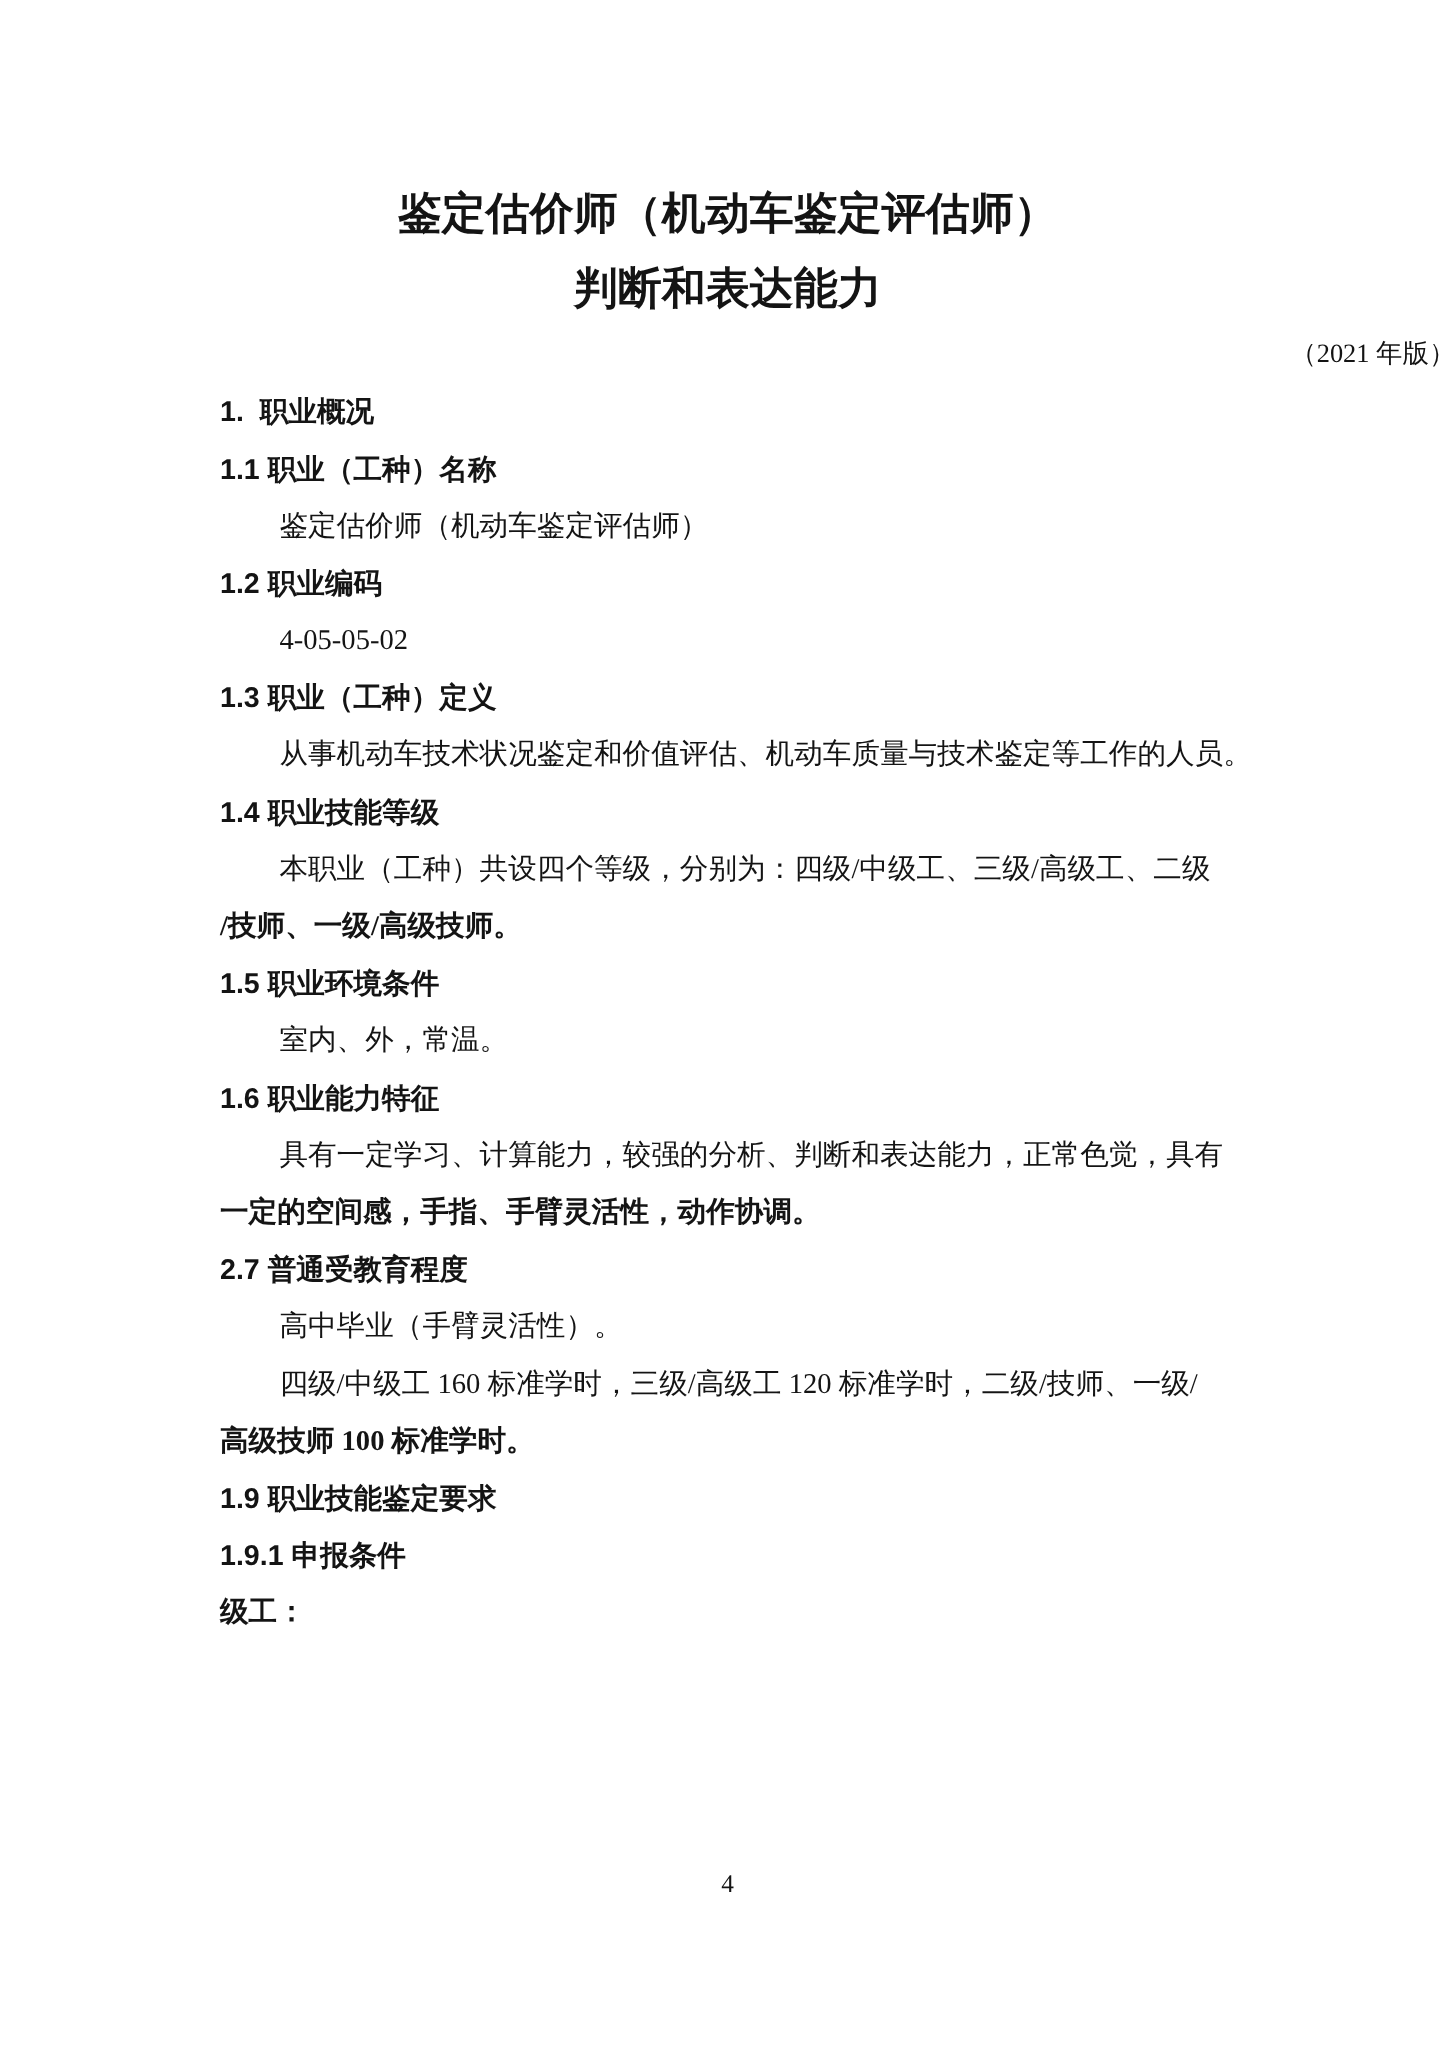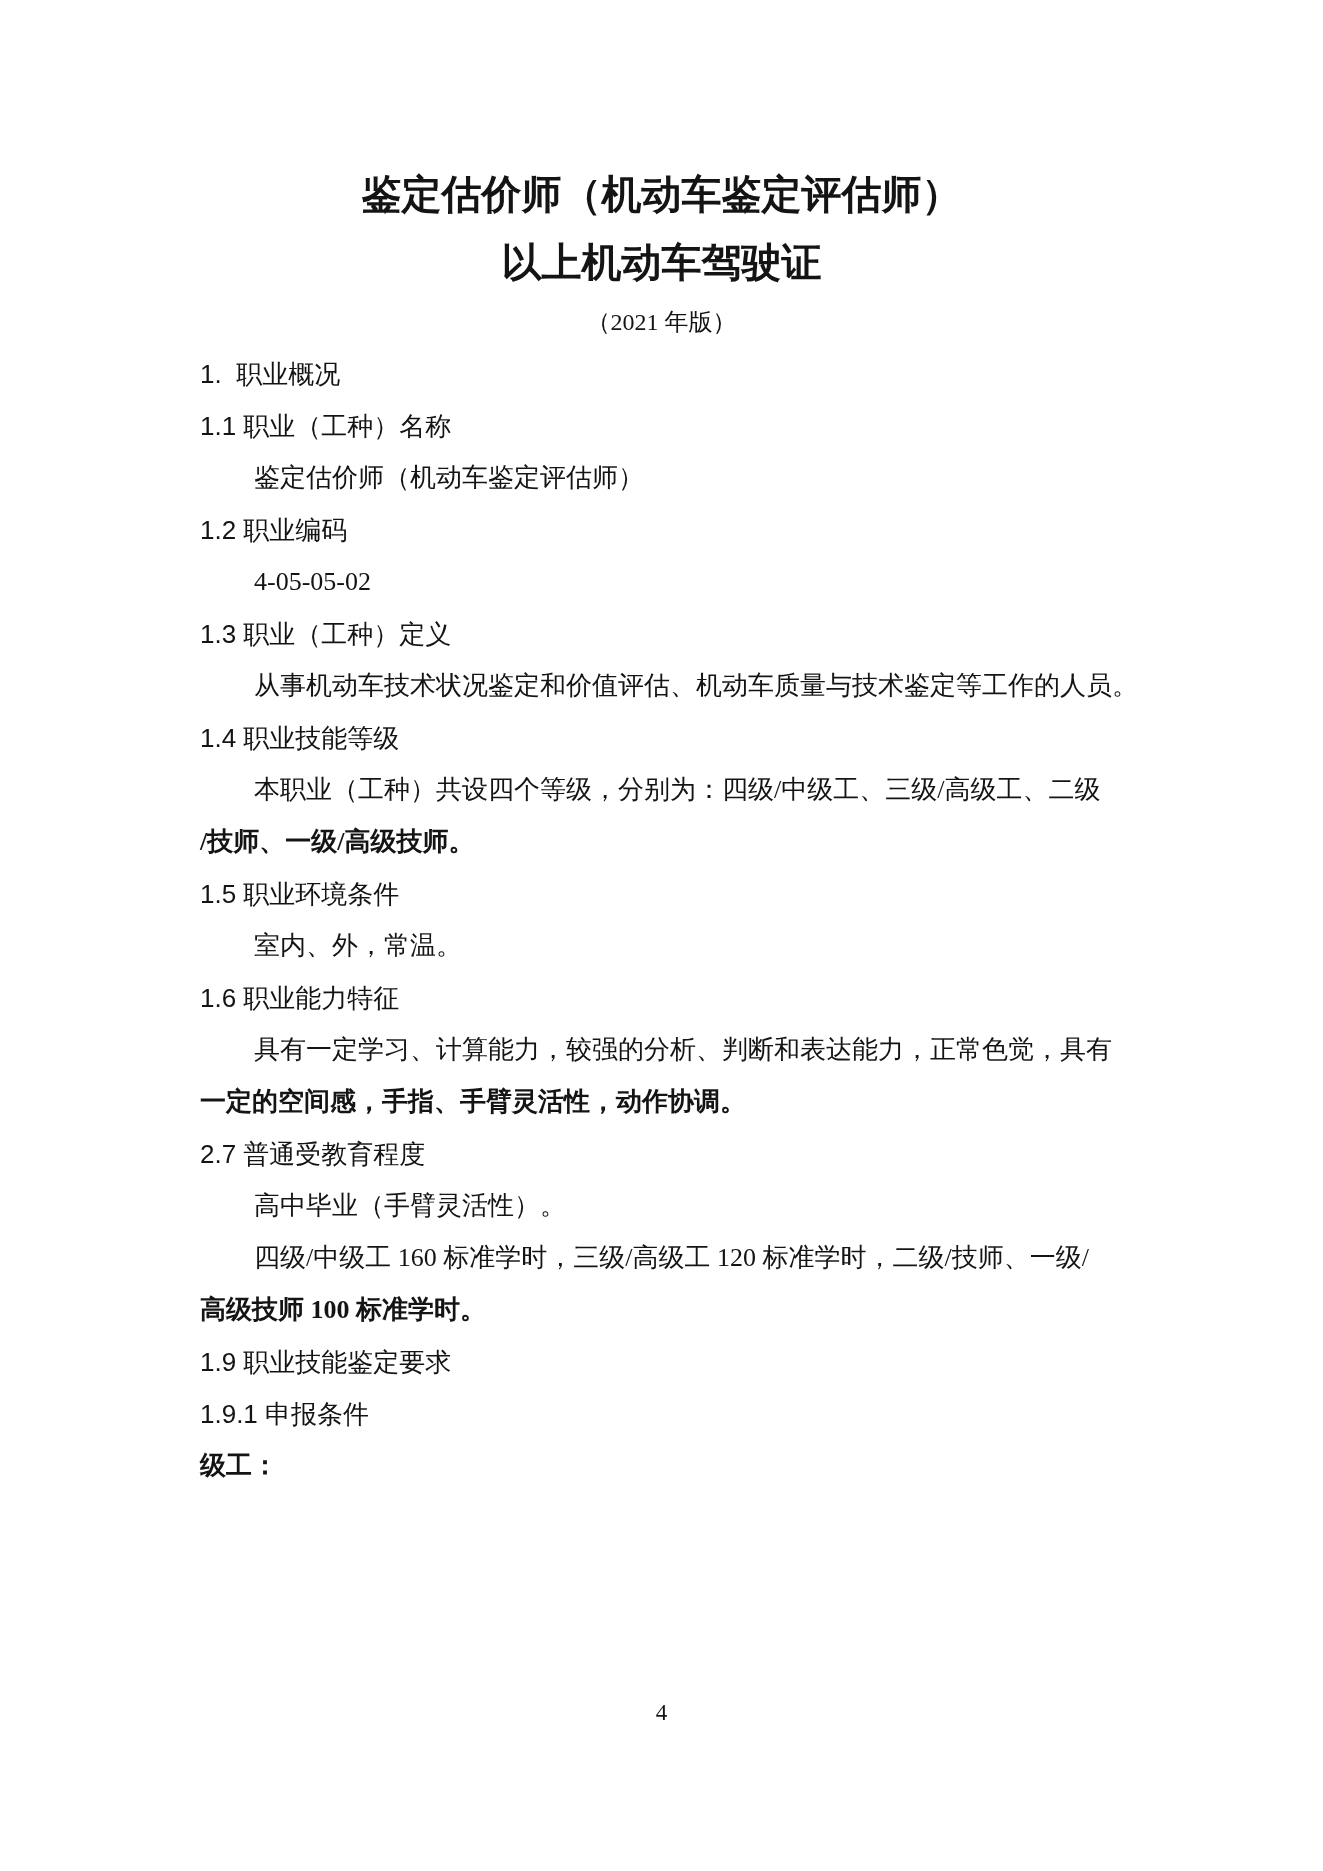--- a/index.html
+++ b/index.html
@@ -28,60 +28,60 @@
     line-height: 46px;
     white-space: pre;
   }
   .doc-title.line1 { top: 171px; }
   .doc-title.line2 { top: 239px; }
   .doc-edition {
     position: absolute;
     top: 306px;
     left: 0;
     width: 100%;
-    text-align: center;
+    text-align: right;
     font-size: 24px;
     line-height: 32px;
     white-space: pre;
   }
   .content {
     position: absolute;
     top: 348px;
     left: 200px;
     right: 178px;
   }
   .line {
     height: 52px;
     line-height: 52px;
     font-size: 26px;
     white-space: pre;
     overflow: visible;
   }
   .line.heading {
     font-family: "Liberation Sans", "DejaVu Sans", sans-serif;
-    font-weight: 400;
+    font-weight: 700;
   }
   .line.body-indent { padding-left: 54px; }
   .line.body-flush { padding-left: 0; font-weight: bold; }
   .page-number {
     position: absolute;
     top: 1698px;
     left: 0;
     width: 100%;
     text-align: center;
     font-size: 23px;
     line-height: 30px;
   }
 </style>
 </head>
 <body>
 
 <div class="doc-page">
   <div class="doc-title line1">鉴定估价师（机动车鉴定评估师）</div>
-  <div class="doc-title line2">以上机动车驾驶证</div>
+  <div class="doc-title line2">判断和表达能力</div>
   <div class="doc-edition">（2021 年版）</div>
 
   <div class="content">
       <div class="line heading">1.  职业概况</div>
       <div class="line heading">1.1 职业（工种）名称</div>
       <div class="line body-indent">鉴定估价师（机动车鉴定评估师）</div>
       <div class="line heading">1.2 职业编码</div>
       <div class="line body-indent">4-05-05-02</div>
       <div class="line heading">1.3 职业（工种）定义</div>
       <div class="line body-indent">从事机动车技术状况鉴定和价值评估、机动车质量与技术鉴定等工作的人员。</div>

